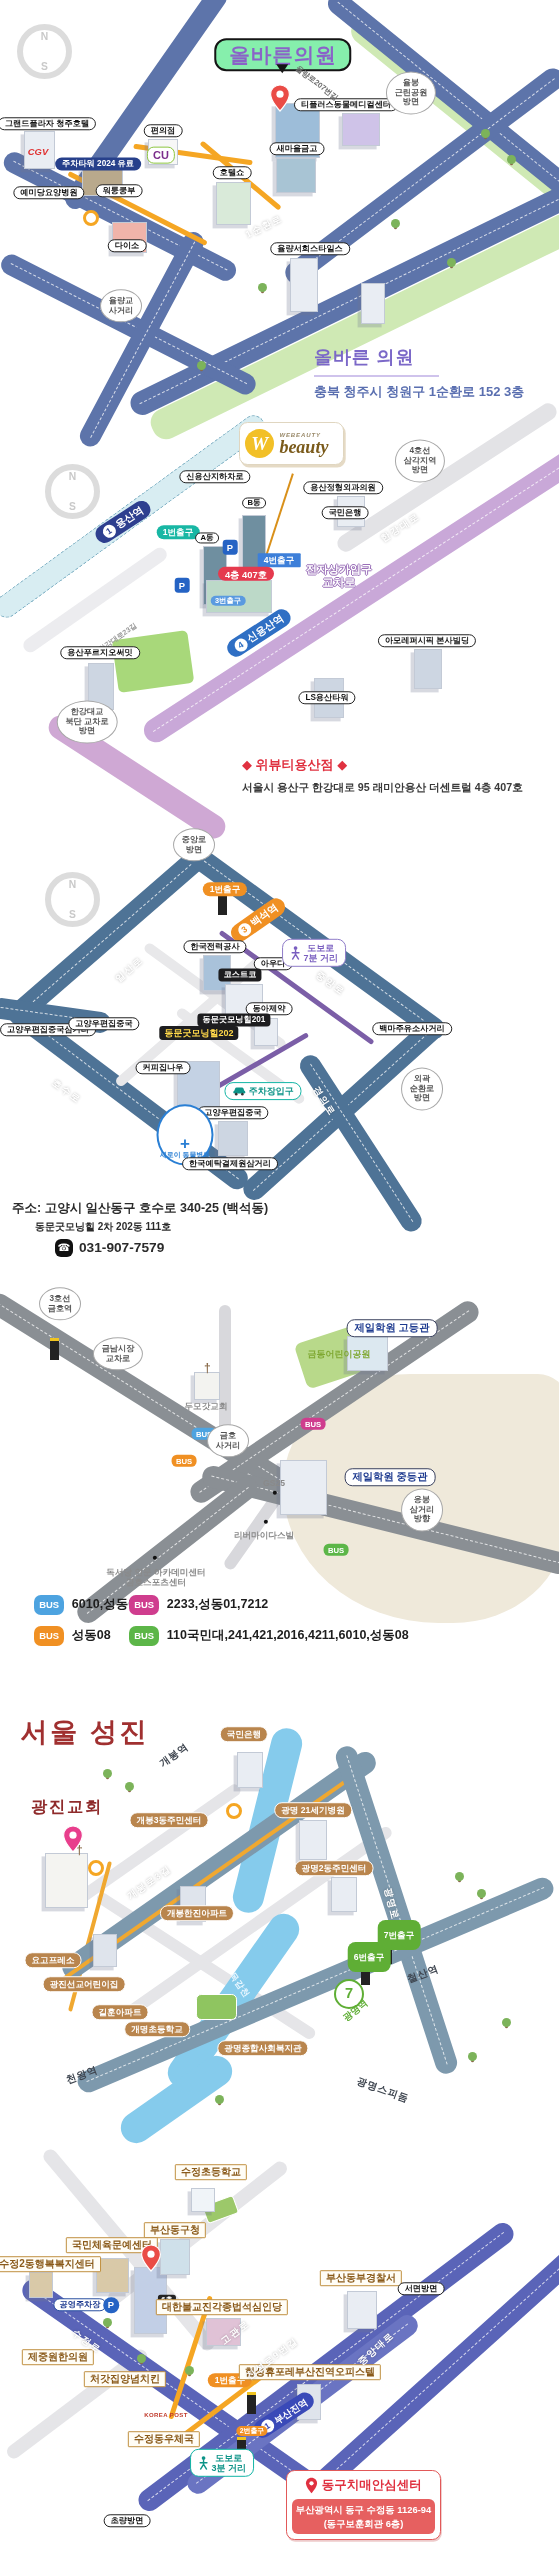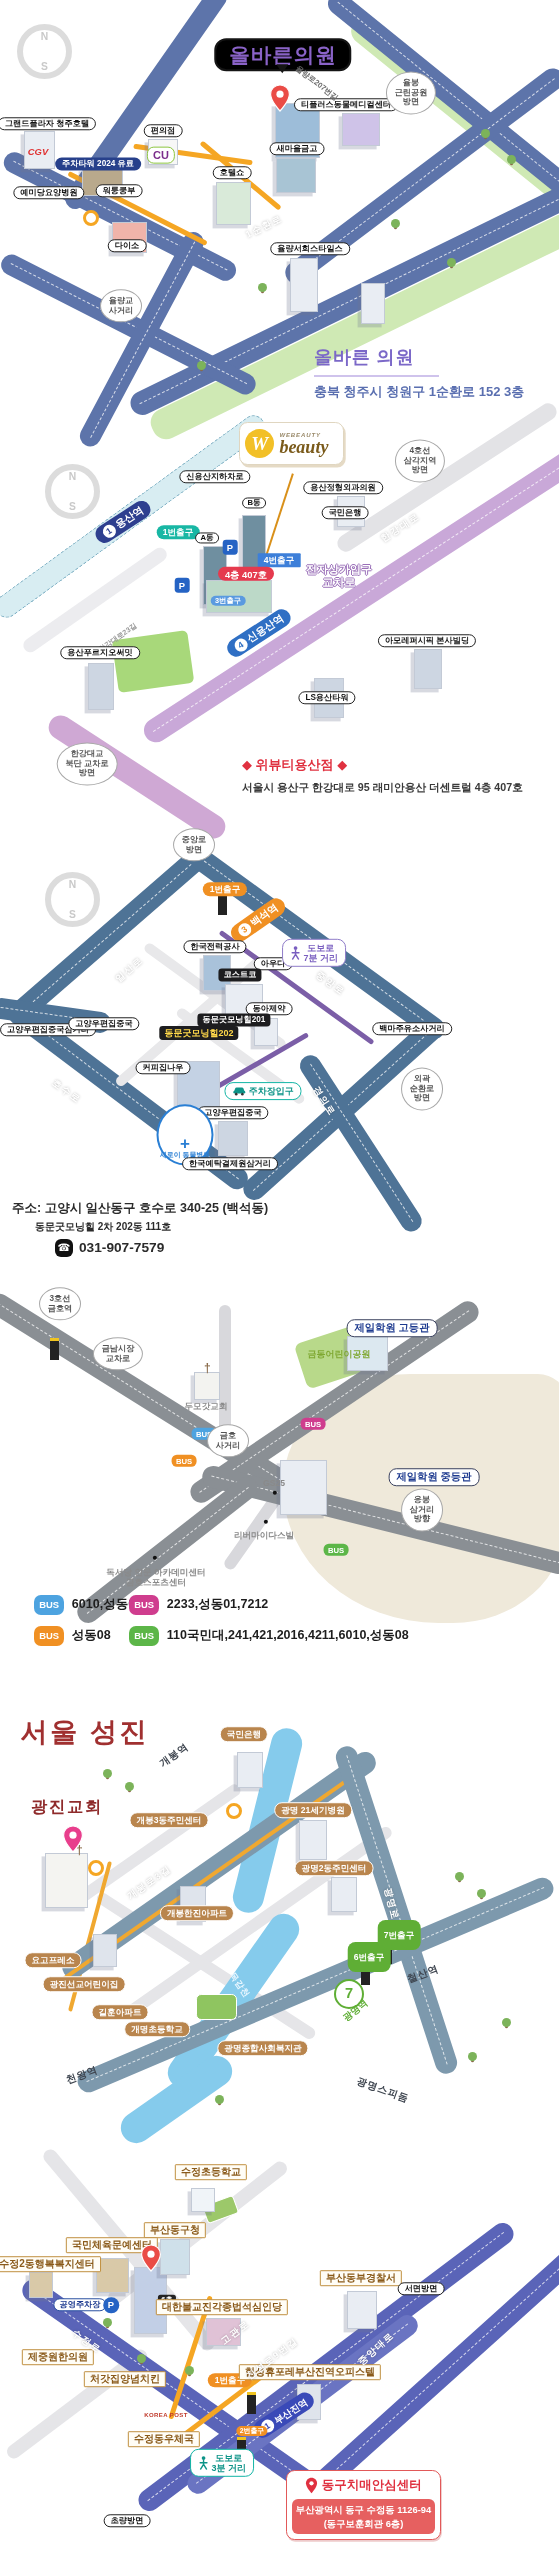--- a/index.html
+++ b/index.html
@@ -22,21 +22,21 @@
   .cross{position:absolute;color:#8a6b4a;font-size:12px;font-weight:bold;z-index:3;}
   
   .lbl{position:absolute;z-index:6;font-weight:bold;text-align:center;line-height:1.18;
        white-space:nowrap;display:inline-flex;align-items:center;gap:2.6px;}
   .lbl b{font-weight:bold;}
   .lb{background:#fff;border:1.3px solid #222;border-radius:9.4px;padding:0.9px 6px;color:#111;font-size:8.2px;}
   .lb-sm{background:#fff;border:1.1px solid #222;border-radius:7.7px;padding:0 4.3px;color:#111;font-size:7.7px;}
   .lb-navy{background:#fff;border:1.3px solid #39405e;border-radius:7.7px;padding:1.7px 6.9px;color:#1d3a8f;font-size:10.3px;}
   .lb-blue{background:#fff;border:1.3px solid #2a4fa0;border-radius:9.4px;padding:0.9px 5.2px;color:#1d3a8f;font-size:8.2px;}
   .bubble-dir{background:#fff;border:1.3px solid #a8a8a8;border-radius:50%;padding:6px 7.7px;color:#555;font-size:8.2px;}
-  .title-bubble{background:#000000;border:2.1px solid #151515;border-radius:12px;padding:2.6px 13px;
+  .title-bubble{background:#86efac;border:2.1px solid #151515;border-radius:12px;padding:2.6px 13px;
        color:#8a63c8;font-size:20.6px;letter-spacing:0.9px;}
   .title-bubble::after{content:"";position:absolute;left:50%;bottom:-9.4px;margin-left:-6.9px;
        border:6.9px solid transparent;border-top:9.4px solid #151515;}
   .badge-navy{background:#27408b;color:#fff;border-radius:8.6px;padding:1.7px 6.9px;font-size:8.2px;}
   .badge-teal{background:#18b7a4;color:#fff;border-radius:8.6px;padding:1.7px 6px;font-size:8.6px;}
   .badge-blue{background:#3d7fd9;color:#fff;border-radius:1px;padding:1.7px 6px;font-size:8.6px;}
   .badge-blue-sm{background:#5a9ae0;color:#fff;border-radius:6.9px;padding:0.9px 4.3px;font-size:7.3px;}
   .badge-red{background:#e53a4e;color:#fff;border-radius:8.6px;padding:1.7px 6.9px;font-size:9.4px;}
   .badge-orange{background:#f09023;color:#fff;border-radius:8.6px;padding:1.7px 6.9px;font-size:8.6px;}
   .badge-orange-sm{background:#f09023;color:#fff;border-radius:6px;padding:0.9px 3.4px;font-size:6.9px;}
@@ -302,21 +302,21 @@
         </span>
         <span class="lbl lb" style="left: 100px; top: 653px; transform: translate(-50%, -50%);">
           <b>용산푸르지오써밋</b>
         </span>
         <span class="lbl lb" style="left: 427px; top: 641px; transform: translate(-50%, -50%);">
           <b>아모레퍼시픽 본사빌딩</b>
         </span>
         <span class="lbl lb" style="left: 327px; top: 698px; transform: translate(-50%, -50%);">
           <b>LS용산타워</b>
         </span>
-        <span class="lbl bubble-dir" style="left: 87px; top: 722px; transform: translate(-50%, -50%); margin-top: 42px;">
+        <span class="lbl bubble-dir" style="left: 87px; top: 722px; transform: translate(-50%, -50%);">
           <b>한강대교<br>북단 교차로<br>방면</b>
         </span>
       </div>
     <div class="cap2">
       <div class="cap2-title">◆ 위뷰티용산점 ◆</div>
       <div class="cap2-addr">서울시 용산구 한강대로 95 래미안용산 더센트럴 4층 407호</div>
     </div>
   </div>
 
   <div>
@@ -471,21 +471,21 @@
         </span>
         <span class="lbl bus bus-orange" style="left: 184px; top: 1461px; transform: translate(-50%, -50%);">
           <b>BUS</b>
         </span>
         <span class="lbl bus bus-pink" style="left: 313px; top: 1424px; transform: translate(-50%, -50%);">
           <b>BUS</b>
         </span>
         <span class="lbl text-gray" style="left: 274px; top: 1483px; transform: translate(-50%, -50%);">
           <b>GS25</b>
         </span>
-        <span class="lbl lb-navy" style="left: 390px; top: 1477px; transform: translate(-50%, -50%); margin-left: 44px;">
+        <span class="lbl lb-navy" style="left: 390px; top: 1477px; transform: translate(-50%, -50%);">
           <b>제일학원 중등관</b>
         </span>
         <span class="lbl bubble-dir" style="left: 422px; top: 1510px; transform: translate(-50%, -50%);">
           <b>응봉<br>삼거리<br>방향</b>
         </span>
         <span class="lbl text-gray" style="left: 264px; top: 1535px; transform: translate(-50%, -50%);">
           <b>리버마이다스빌</b>
         </span>
         <span class="lbl bus bus-green" style="left: 336px; top: 1550px; transform: translate(-50%, -50%);">
           <b>BUS</b>

